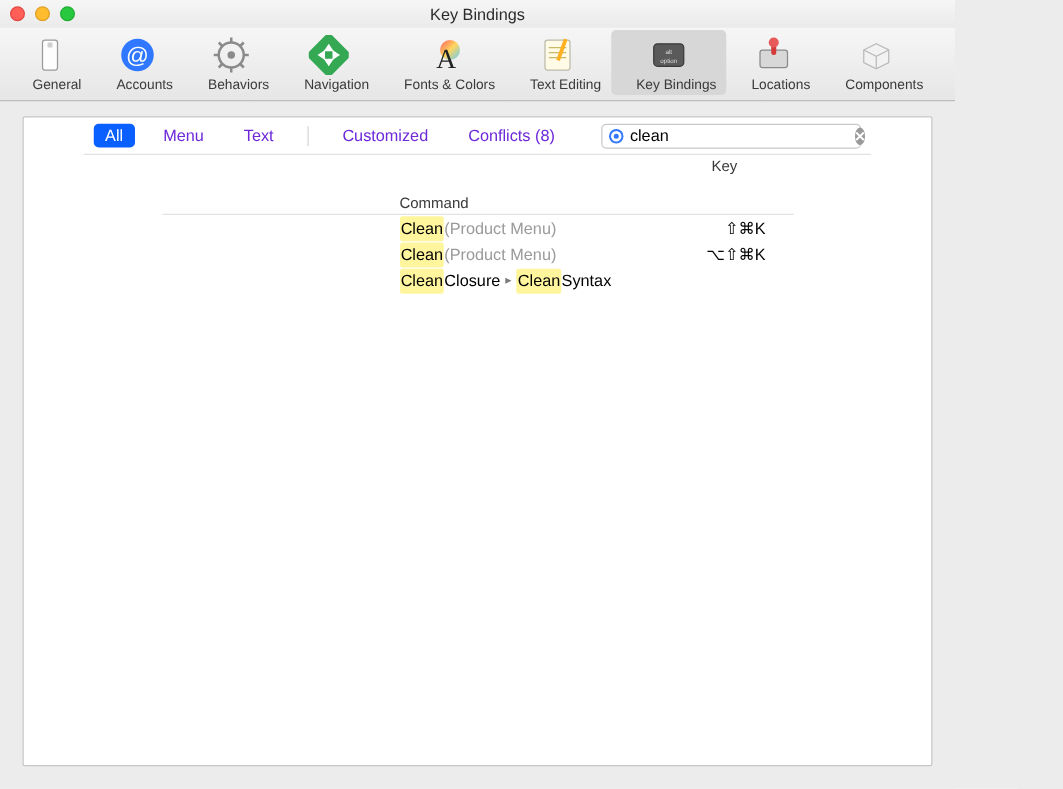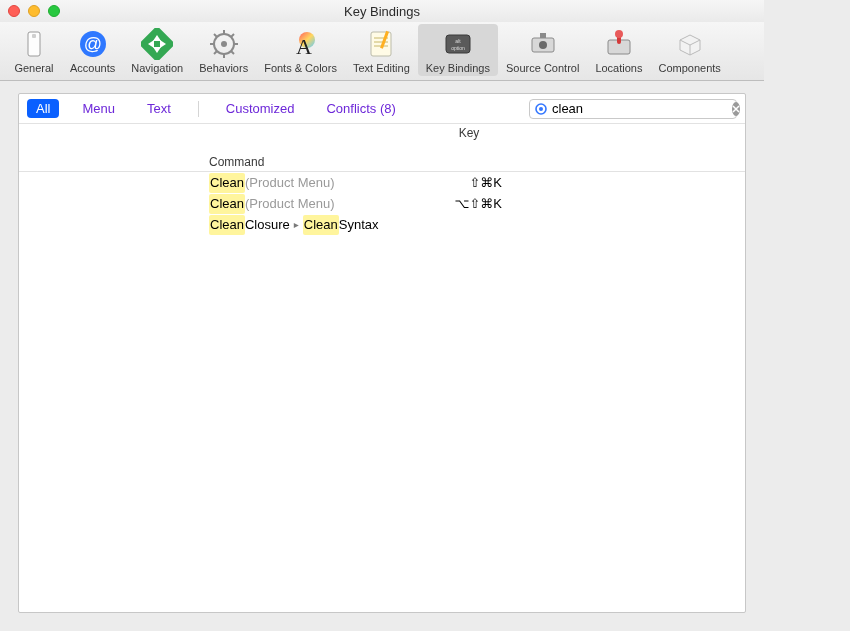--- a/index.html
+++ b/index.html
@@ -66,20 +66,21 @@
     }
     .tb-icon {
       width: 32px; height: 32px;
       display: flex; align-items: center; justify-content: center;
       margin-bottom: 2px;
     }
     .tb-label {
       font-size: 11px;
       color: #3a3a3a;
       white-space: nowrap;
+      margin-left: 12px;
     }
 
     .content {
       flex: 1;
       padding: 12px 18px 18px 18px;
       display: flex;
       flex-direction: column;
     }
 
     .set-row {
@@ -120,20 +121,21 @@
     }
     .select-arrows svg { display: block; }
 
     .panel {
       flex: 1;
       background: #fff;
       border: 1px solid #c7c7c7;
       border-radius: 2px;
       display: flex;
       flex-direction: column;
+      align-items: center;
     }
 
     .filter-bar {
       height: 30px;
       display: flex;
       align-items: center;
       padding: 0 8px;
       gap: 14px;
       border-bottom: 1px solid #e2e2e2;
     }
@@ -239,34 +241,20 @@
         <div class="tb-label">General</div>
       </div>
       <div class="tb-item">
         <div class="tb-icon">
           <svg width="32" height="32" viewBox="0 0 32 32">
             <circle cx="16" cy="16" r="13" fill="#2f78ff"></circle>
             <text x="16" y="22" text-anchor="middle" fill="#fff" font-size="18" font-family="Arial">@</text>
           </svg>
         </div>
         <div class="tb-label">Accounts</div>
-      </div>
-      <div class="tb-item">
-        <div class="tb-icon">
-          <svg width="32" height="32" viewBox="0 0 32 32">
-            <rect x="3" y="3" width="26" height="26" rx="4" fill="#34a853" transform="rotate(45 16 16)"></rect>
-            <g fill="#fff">
-              <path d="M16 7 L20 13 L12 13 Z"></path>
-              <path d="M16 25 L20 19 L12 19 Z"></path>
-              <path d="M7 16 L13 12 L13 20 Z"></path>
-              <path d="M25 16 L19 12 L19 20 Z"></path>
-            </g>
-          </svg>
-        </div>
-        <div class="tb-label">Navigation</div>
       </div>
       <div class="tb-item">
         <div class="tb-icon">
           <svg width="32" height="32" viewBox="0 0 32 32">
             <circle cx="16" cy="16" r="10" fill="none" stroke="#8a8a8a" stroke-width="2"></circle>
             <circle cx="16" cy="16" r="3" fill="#8a8a8a"></circle>
             <g stroke="#8a8a8a" stroke-width="2">
               <line x1="16" y1="2" x2="16" y2="6"></line>
               <line x1="16" y1="26" x2="16" y2="30"></line>
               <line x1="2" y1="16" x2="6" y2="16"></line>
@@ -276,20 +264,34 @@
               <line x1="6" y1="26" x2="9" y2="23"></line>
               <line x1="23" y1="9" x2="26" y2="6"></line>
             </g>
           </svg>
         </div>
         <div class="tb-label">Behaviors</div>
       </div>
       <div class="tb-item">
         <div class="tb-icon">
           <svg width="32" height="32" viewBox="0 0 32 32">
+            <rect x="3" y="3" width="26" height="26" rx="4" fill="#34a853" transform="rotate(45 16 16)"></rect>
+            <g fill="#fff">
+              <path d="M16 7 L20 13 L12 13 Z"></path>
+              <path d="M16 25 L20 19 L12 19 Z"></path>
+              <path d="M7 16 L13 12 L13 20 Z"></path>
+              <path d="M25 16 L19 12 L19 20 Z"></path>
+            </g>
+          </svg>
+        </div>
+        <div class="tb-label">Navigation</div>
+      </div>
+      <div class="tb-item">
+        <div class="tb-icon">
+          <svg width="32" height="32" viewBox="0 0 32 32">
             <defs>
               <linearGradient id="rb" x1="0" x2="1" y1="0" y2="1">
                 <stop offset="0" stop-color="#ff5e5e"></stop>
                 <stop offset="0.5" stop-color="#ffd65e"></stop>
                 <stop offset="1" stop-color="#5ecbff"></stop>
               </linearGradient>
             </defs>
             <circle cx="22" cy="12" r="8" fill="url(#rb)"></circle>
             <text x="11" y="26" font-size="22" font-family="Georgia" fill="#222">A</text>
           </svg>
@@ -311,30 +313,20 @@
       <div class="tb-item active">
         <div class="tb-icon">
           <svg width="32" height="32" viewBox="0 0 32 32">
             <rect x="4" y="7" width="24" height="18" rx="3" fill="#5a5a5a"></rect>
             <rect x="4" y="7" width="24" height="18" rx="3" fill="none" stroke="#3a3a3a"></rect>
             <text x="16" y="15" text-anchor="middle" fill="#ddd" font-size="5">alt</text>
             <text x="16" y="22" text-anchor="middle" fill="#ddd" font-size="5">option</text>
           </svg>
         </div>
         <div class="tb-label">Key Bindings</div>
-      </div>
-      <div class="tb-item">
-        <div class="tb-icon">
-          <svg width="32" height="32" viewBox="0 0 32 32">
-            <rect x="5" y="10" width="22" height="14" rx="2" fill="#d8d8d8" stroke="#8a8a8a"></rect>
-            <circle cx="16" cy="17" r="4" fill="#6a6a6a"></circle>
-            <rect x="13" y="5" width="6" height="5" fill="#8a8a8a"></rect>
-          </svg>
-        </div>
-        <div class="tb-label">Source Control</div>
       </div>
       <div class="tb-item">
         <div class="tb-icon">
           <svg width="32" height="32" viewBox="0 0 32 32">
             <rect x="5" y="12" width="22" height="14" rx="2" fill="#d8d8d8" stroke="#8a8a8a"></rect>
             <rect x="14" y="4" width="4" height="12" rx="2" fill="#d43a3a"></rect>
             <circle cx="16" cy="6" r="4" fill="#e85a5a"></circle>
           </svg>
         </div>
         <div class="tb-label">Locations</div>

